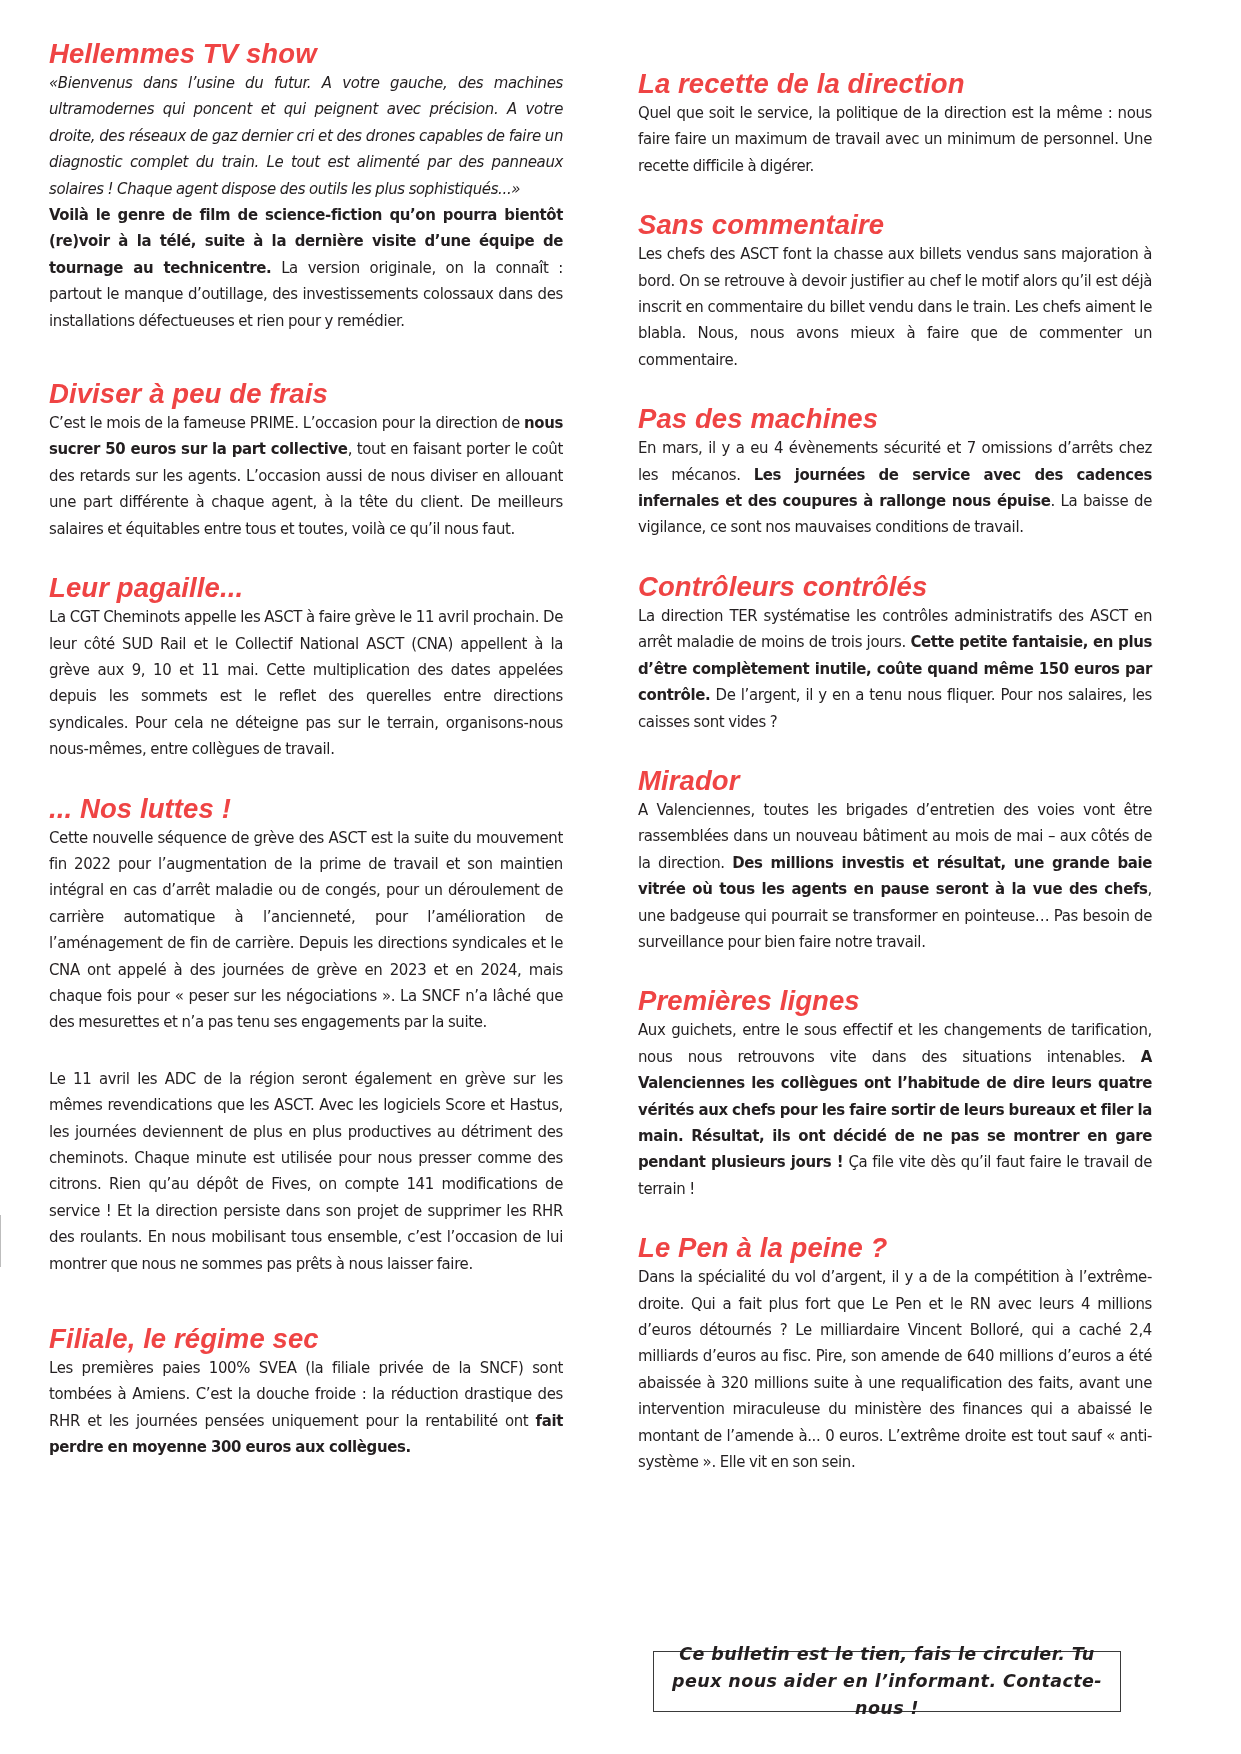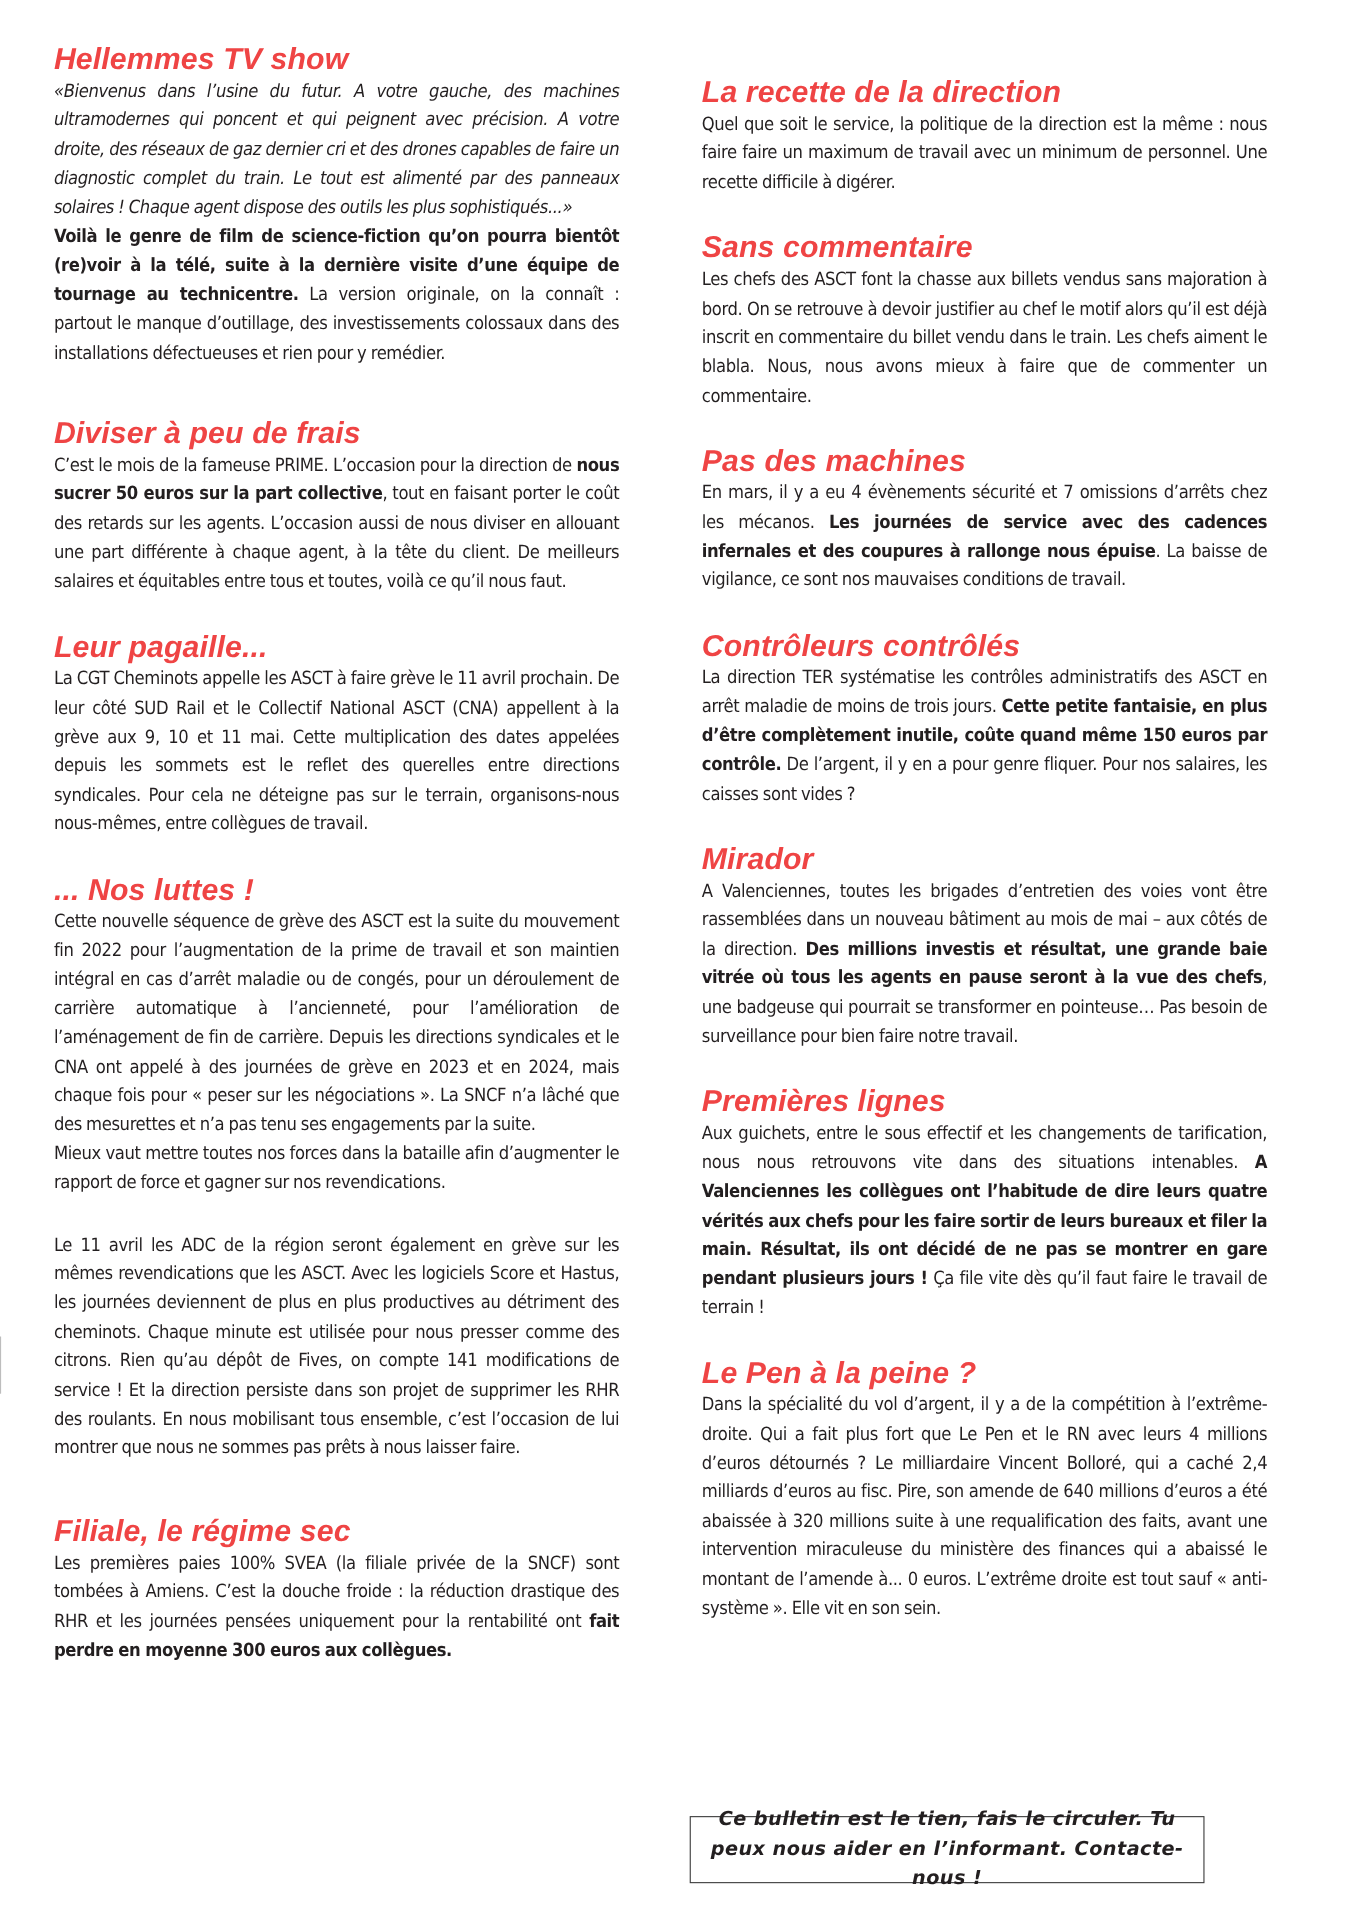--- a/index.html
+++ b/index.html
@@ -18,21 +18,21 @@
       font-family: "DejaVu Sans", sans-serif;
       font-size: 16.6px; line-height: 26.4px; margin: 0;
       text-align: justify; letter-spacing: -0.35px; word-spacing: -0.5px;
       font-stretch: condensed;
     }
     p.italic { font-style: italic; }
     b { font-weight: bold; }
     .gap-big { height: 46px; }
     .gap-mid { height: 30px; }
     .callout {
-      position: absolute; left: 627px; top: 1651px; width: 468px; height: 61px;
+      position: absolute; left: 653px; top: 1651px; width: 468px; height: 61px;
       border: 1px solid #3a3a3a; box-sizing: border-box;
       display: flex; align-items: center; justify-content: center; text-align: center;
     }
     .callout span {
       font-family: "DejaVu Sans", sans-serif; font-style: italic; font-weight: bold;
       font-size: 17.5px; line-height: 27px; letter-spacing: 0.4px; color: #231f20;
     }
     .margin-mark { position: absolute; left: 0; top: 1215px; width: 1px; height: 52px; background: #bdbdbd; }
   </style>
 </head>
@@ -57,21 +57,20 @@
 
   <section class="article">
     <h2>Leur pagaille...</h2>
     <p>La CGT Cheminots appelle les ASCT à faire grève le 11 avril prochain. De leur côté SUD Rail et le Collectif National ASCT (CNA) appellent à la grève aux 9, 10 et 11 mai. Cette multiplication des dates appelées depuis les sommets est le reflet des querelles entre directions syndicales. Pour cela ne déteigne pas sur le terrain, organisons-nous nous-mêmes, entre collègues de travail.</p>
   </section>
   <div class="gap-mid"></div>
 
   <section class="article">
     <h2>... Nos luttes !</h2>
     <p>Cette nouvelle séquence de grève des ASCT est la suite du mouvement fin 2022 pour l’augmentation de la prime de travail et son maintien intégral en cas d’arrêt maladie ou de congés, pour un déroulement de carrière automatique à l’ancienneté, pour l’amélioration de l’aménagement de fin de carrière. Depuis les directions syndicales et le CNA ont appelé à des journées de grève en 2023 et en 2024, mais chaque fois pour « peser sur les négociations ». La SNCF n’a lâché que des mesurettes et n’a pas tenu ses engagements par la suite.</p>
-    <p>Mieux vaut mettre toutes nos forces dans la bataille afin d’augmenter le rapport de force et gagner sur nos revendications.</p>
   </section>
   <div class="gap-mid"></div>
 
   <section class="article">
     <p>Le 11 avril les ADC de la région seront également en grève sur les mêmes revendications que les ASCT. Avec les logiciels Score et Hastus, les journées deviennent de plus en plus productives au détriment des cheminots. Chaque minute est utilisée pour nous presser comme des citrons. Rien qu’au dépôt de Fives, on compte 141 modifications de service ! Et la direction persiste dans son projet de supprimer les RHR des roulants. En nous mobilisant tous ensemble, c’est l’occasion de lui montrer que nous ne sommes pas prêts à nous laisser faire.</p>
   </section>
   <div class="gap-big"></div>
 
   <section class="article">
     <h2>Filiale, le régime sec</h2>
@@ -95,21 +94,21 @@
   <div class="gap-mid"></div>
 
   <section class="article">
     <h2>Pas des machines</h2>
     <p><span>En mars, il y a eu 4 évènements sécurité et 7 omissions d’arrêts chez les mécanos. </span><b>Les journées de service avec des cadences infernales et des coupures à rallonge nous épuise</b><span>. La baisse de vigilance, ce sont nos mauvaises conditions de travail.</span></p>
   </section>
   <div class="gap-mid"></div>
 
   <section class="article">
     <h2>Contrôleurs contrôlés</h2>
-    <p><span>La direction TER systématise les contrôles administratifs des ASCT en arrêt maladie de moins de trois jours. </span><b>Cette petite fantaisie, en plus d’être complètement inutile, coûte quand même 150 euros par contrôle.</b><span> De l’argent, il y en a pour genre fliquer. Pour nos salaires, les caisses sont vides ?</span></p>
+    <p><span>La direction TER systématise les contrôles administratifs des ASCT en arrêt maladie de moins de trois jours. </span><b>Cette petite fantaisie, en plus d’être complètement inutile, coûte quand même 150 euros par contrôle.</b><span> De l’argent, il y en a tenu nous fliquer. Pour nos salaires, les caisses sont vides ?</span></p>
   </section>
   <div class="gap-mid"></div>
 
   <section class="article">
     <h2>Mirador</h2>
     <p><span>A Valenciennes, toutes les brigades d’entretien des voies vont être rassemblées dans un nouveau bâtiment au mois de mai – aux côtés de la direction. </span><b>Des millions investis et résultat, une grande baie vitrée où tous les agents en pause seront à la vue des chefs</b><span>, une badgeuse qui pourrait se transformer en pointeuse… Pas besoin de surveillance pour bien faire notre travail.</span></p>
   </section>
   <div class="gap-mid"></div>
 
   <section class="article">

